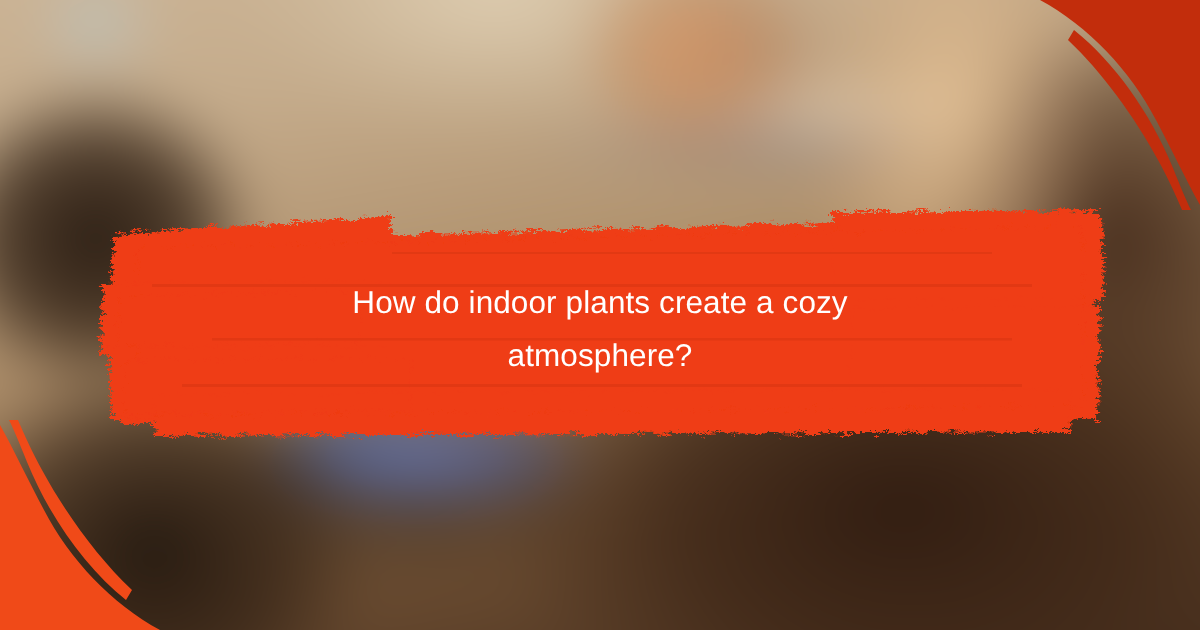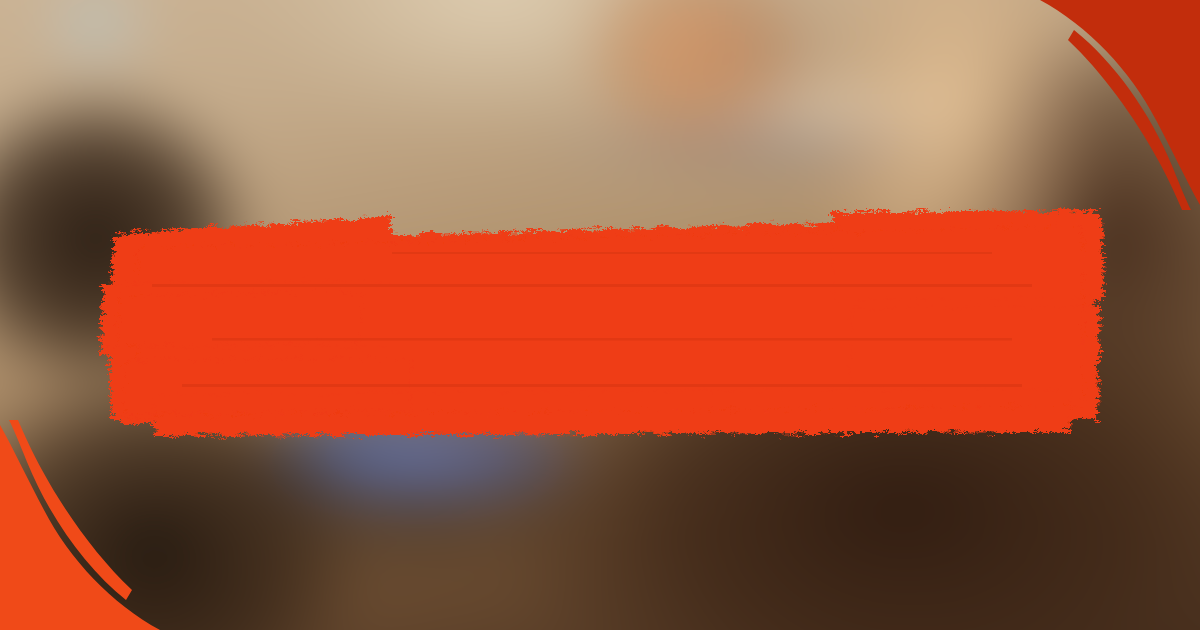--- a/index.html
+++ b/index.html
@@ -146,14 +146,16 @@
 
       <g opacity="0.16">
         <rect x="60" y="96" width="880" height="3" fill="#a32408"></rect>
         <rect x="120" y="150" width="800" height="2.5" fill="#a32408"></rect>
         <rect x="90" y="196" width="840" height="3" fill="#a32408"></rect>
         <rect x="300" y="64" width="600" height="2" fill="#a32408"></rect>
       </g>
     </svg>
   </div>
 
+  <div class="headline">How do indoor plants create a cozy
+atmosphere?</div>
 
 </div>
 
 </body></html>

